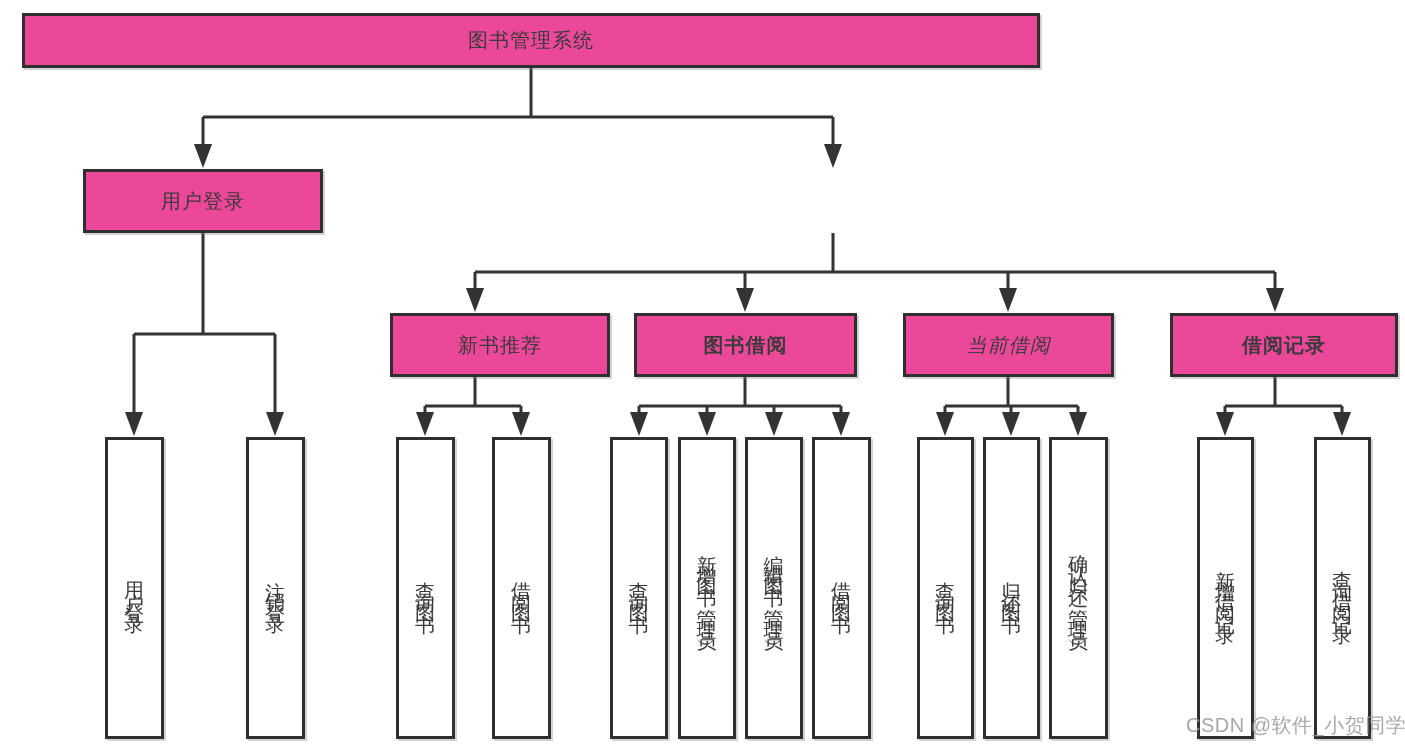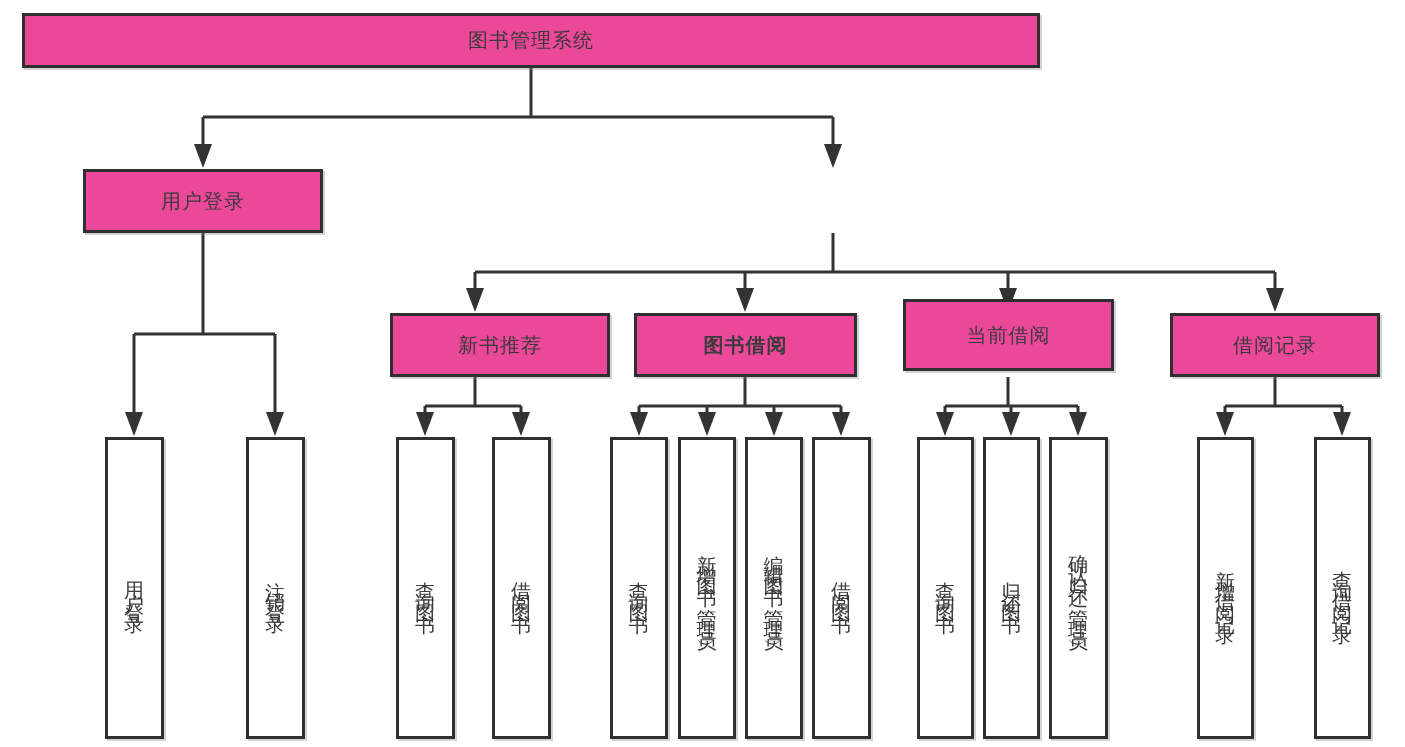--- a/index.html
+++ b/index.html
@@ -124,24 +124,24 @@
   <div class="box" style="left:83px; top:169px; width:240px; height:64px;">
     <span>用户登录</span>
   </div>
 
   <div class="box" style="left:365px; top:313px; width:220px; height:64px;margin-left:25px;">
     <span>新书推荐</span>
   </div>
   <div class="box" style="left:634px; top:313px; width:223px; height:64px;font-weight:bold;">
     <span>图书借阅</span>
   </div>
-  <div class="box" style="left:903px; top:299px; width:211px; height:72px;">
+  <div class="box" style="left:903px; top:313px; width:211px; height:64px;font-style:italic;">
     <span>当前借阅</span>
   </div>
-  <div class="box" style="left:1170px; top:313px; width:210px; height:64px;">
+  <div class="box" style="left:1170px; top:313px; width:228px; height:64px;font-weight:bold;">
     <span>借阅记录</span>
   </div>
 
   <div class="vbox" style="left:105px; width:59px;">
     <span class="vtext">用户登录</span>
   </div>
   <div class="vbox" style="left:246px; width:59px;">
     <span class="vtext">注销登录</span>
   </div>
 
@@ -175,14 +175,15 @@
     <span class="vtext">确认归还（管理员）</span>
   </div>
 
   <div class="vbox" style="left:1197px; width:57px;">
     <span class="vtext">新增借阅记录</span>
   </div>
   <div class="vbox" style="left:1314px; width:57px;">
     <span class="vtext">查询借阅记录</span>
   </div>
 
+  <div class="watermark">CSDN @软件_小贺同学</div>
 
 </div>
 
 </body></html>

